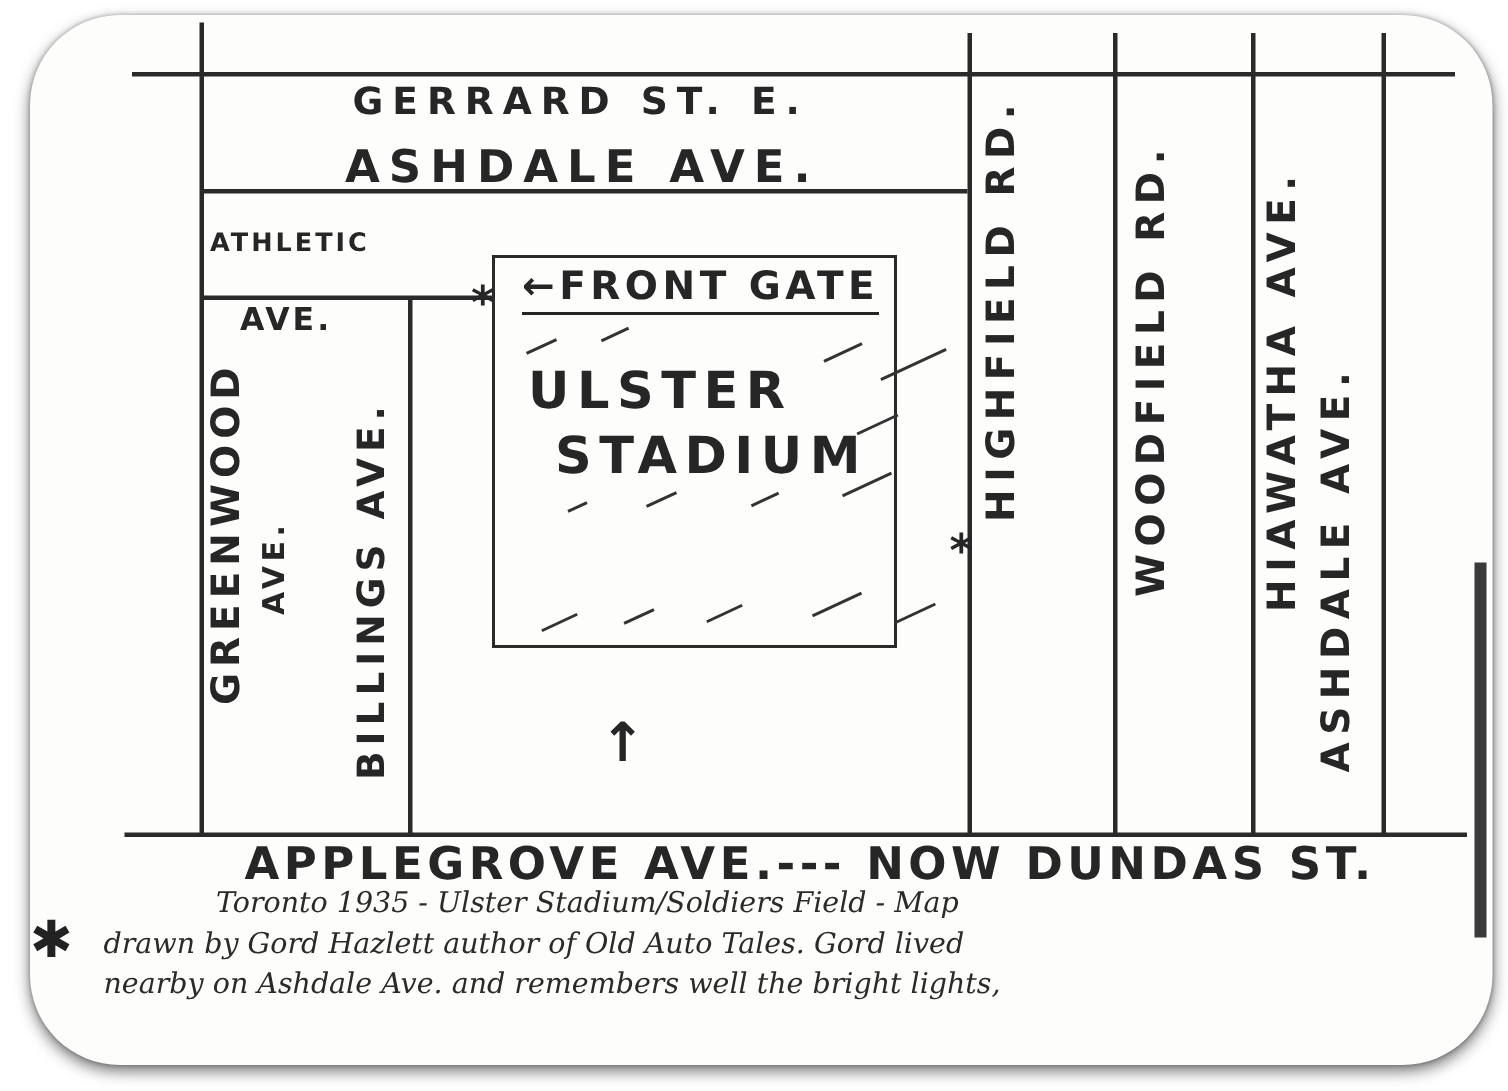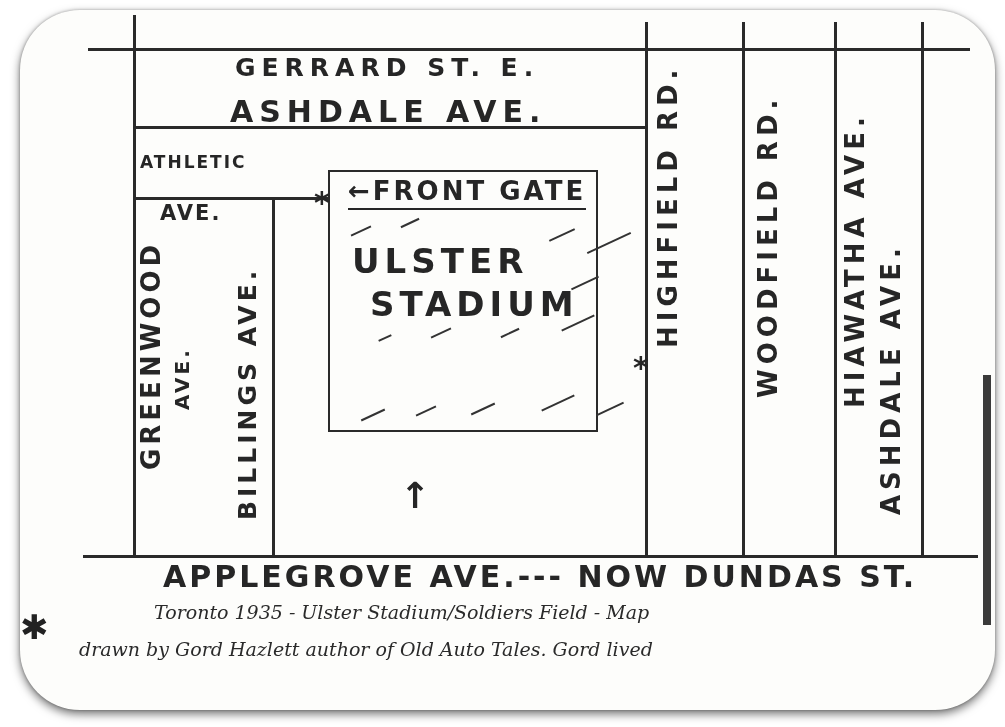--- a/index.html
+++ b/index.html
@@ -20,21 +20,21 @@
     .stadium {
       position: absolute; left: 308px; top: 160px; width: 270px; height: 262px;
       border: 2px solid #2a2a2a; box-sizing: border-box;
     }
     .hatch { position: absolute; height: 2px; background: #333; transform: rotate(-25deg); }
     .caption {
       position: absolute; left: 65px; top: 587px; width: 890px;
       font-family: "DejaVu Serif", serif; font-style: italic; font-size: 19px;
       color: #2a2a2a; line-height: 23px;
     }
-    .caption p { margin: 14px; }
+    .caption p { margin: 4px; }
     .caption .l1 { padding-left: 75px; }
     .star {
       position: absolute; left: 20px; top: 610px; font-size: 34px; color: #222;
       font-weight: bold; line-height: 1;
     }
     .edge-bar { position: absolute; left: 963px; top: 365px; width: 8px; height: 250px; background: #3a3a3a; }
   </style>
 </head>
 <body>
 
@@ -94,13 +94,14 @@
 
   <div class="hw" style="left:380px; top:468px; font-size:36px;">↑</div>
 
   <div class="edge-bar"></div>
 </div>
 
 <div class="star">✱</div>
 <div class="caption">
   <p class="l1">Toronto 1935 - Ulster Stadium/Soldiers Field - Map</p>
   <p>drawn by Gord Hazlett author of Old Auto Tales. Gord lived</p>
+  <p>nearby on Ashdale Ave. and remembers well the bright lights,</p>
 </div>
 
 </body></html>

